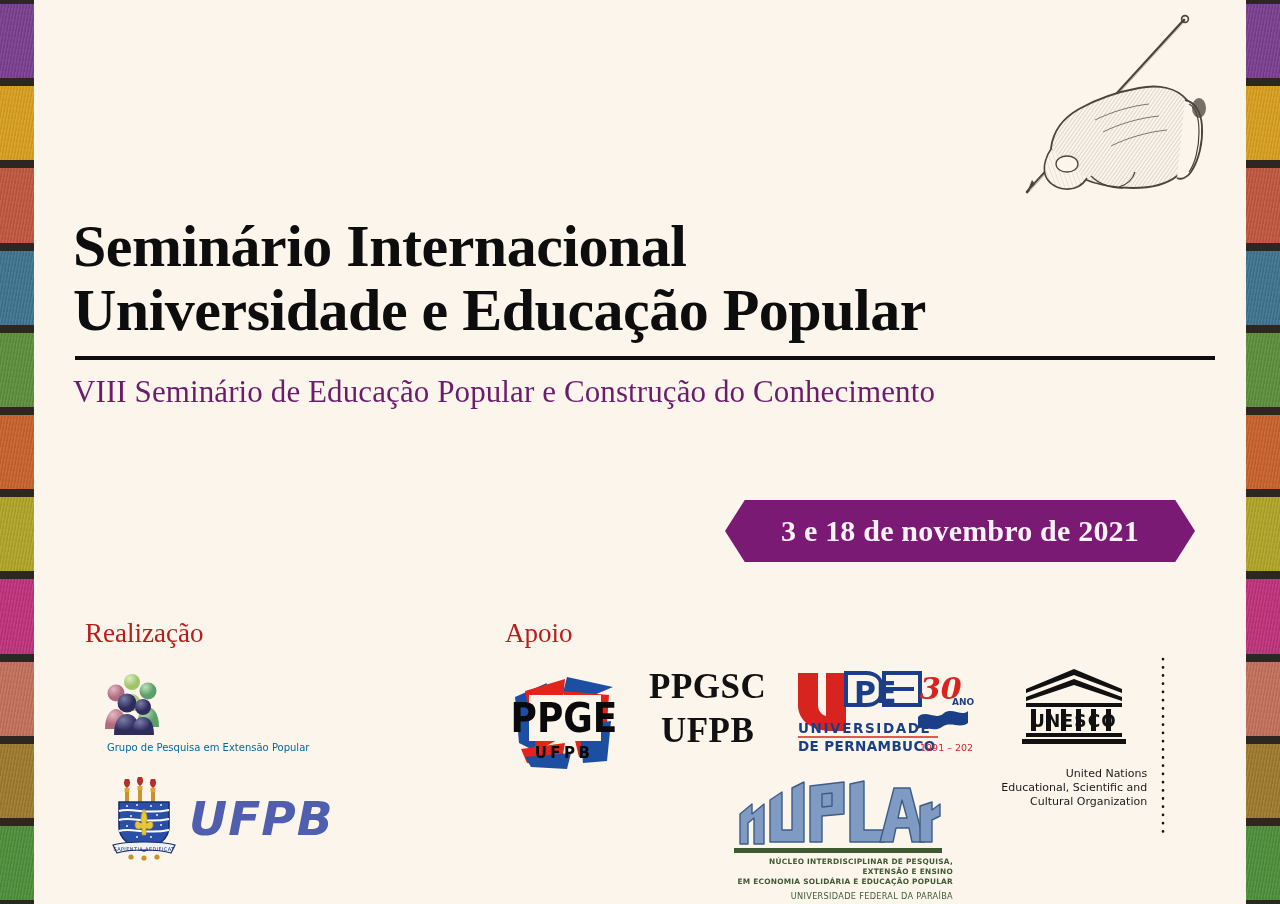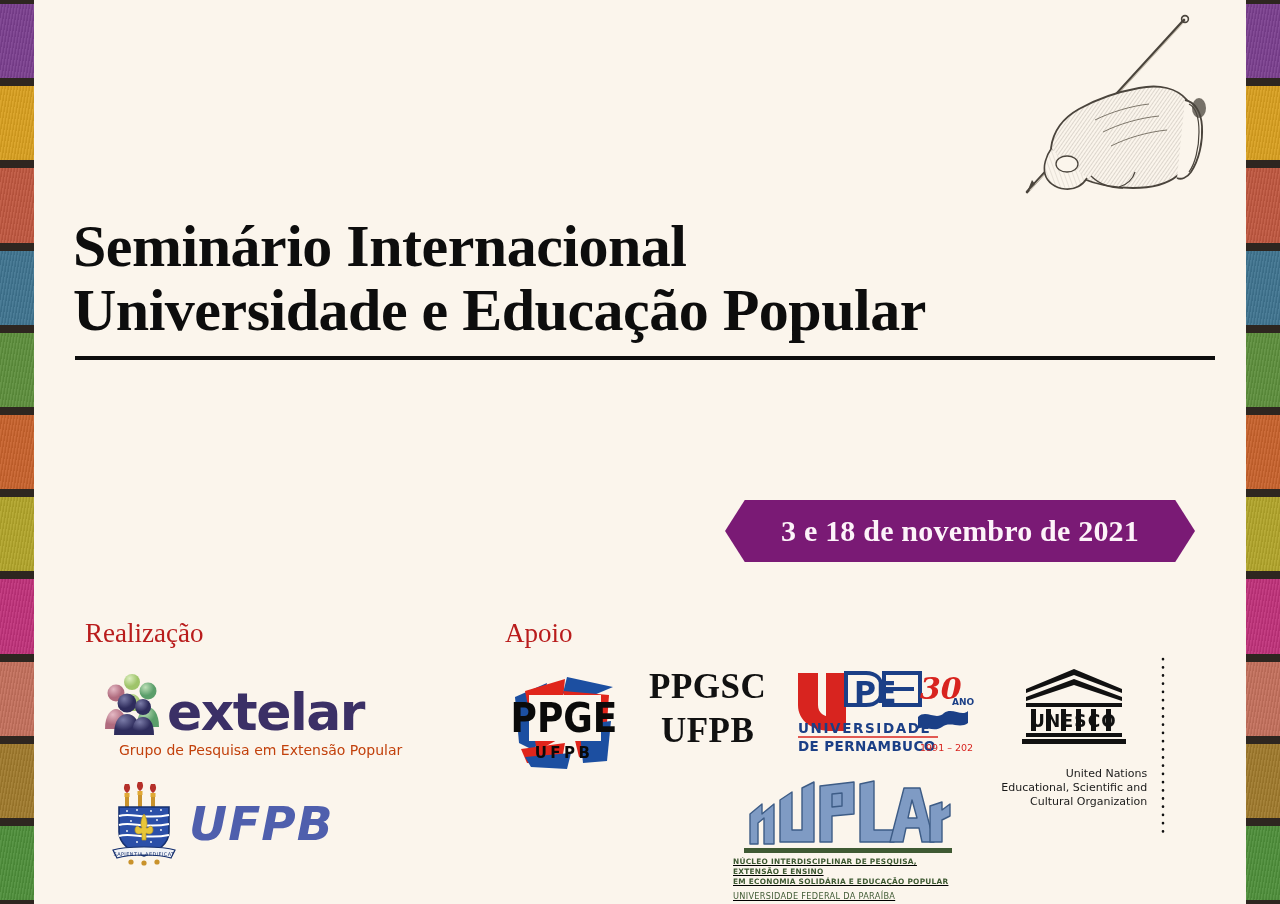--- a/index.html
+++ b/index.html
@@ -173,24 +173,24 @@
     font-family: "DejaVu Sans", sans-serif;
     font-weight: bold;
     font-size: 52px;
     color: #3b3066;
     letter-spacing: -1.5px;
     line-height: .95;
     margin-left: -6px;
   }
   .extelar-tag {
     font-family: "DejaVu Sans", sans-serif;
-    font-size: 14px;
-    color: #c2410c;
+    font-size: 10px;
+    color: #0369a1;
     margin-top: 5px;
-    margin-left: 16px;
+    margin-left: 4px;
   }
 
   
   .ufpb-logo {
     display: flex;
     align-items: center;
     margin-top: 22px;
     margin-left: 22px;
   }
   .ufpb-crest { width: 74px; height: 86px; }
@@ -252,25 +252,24 @@
     right: -18px;
     top: -8px;
     height: 178px;
     width: 6px;
   }
   .unesco-dots svg { display:block; width:100%; height:100%; }
 
   
   .nuplar-logo {
     position: absolute;
-    left: 228px;
+    left: 218px;
     top: 162px;
     width: 230px;
-    text-align: left;
-    text-decoration: underline;
+    text-align: right;
   }
   .nuplar-mark { width: 208px; height: 66px; margin: 0 auto; }
   .nuplar-mark svg { display:block; width:100%; height:100%; }
   .nuplar-bar {
     height: 5px;
     background: #3f5a33;
     margin: 2px auto 4px auto;
     width: 208px;
   }
   .nuplar-sub1 {
@@ -366,20 +365,21 @@
         <path d="M96 112 C112 104 132 98 150 96" fill="none" stroke="#7d766a" stroke-width="1"></path>
         <path d="M104 124 C120 116 140 110 160 108" fill="none" stroke="#7d766a" stroke-width="1"></path>
         <path d="M112 138 C128 130 148 124 168 122" fill="none" stroke="#7d766a" stroke-width="1"></path>
       </svg>
     </div>
 
     <div class="title-block">
       <h1 class="main-title">Seminário Internacional
 Universidade e Educação Popular</h1>
       <div class="title-rule"></div>
+      <p class="subtitle">VIII Seminário de Educação Popular e Construção do Conhecimento</p>
     </div>
 
     <div class="date-ribbon-wrap">
       <div class="date-ribbon">3 e 18 de novembro de 2021</div>
     </div>
 
     <div class="sponsors">
 
       <div class="col-realizacao">
         <div class="section-label">Realização</div>
@@ -416,21 +416,20 @@
                 <circle cx="45" cy="24" r="8.5" fill="url(#gGreen)"></circle>
                 <path d="M34 60 C34 46 40 40 45 40 C50 40 56 46 56 60 Z" fill="url(#gGreen)"></path>
 
                 <circle cx="24" cy="36" r="9.5" fill="url(#gNavy)"></circle>
                 <path d="M11 68 C11 53 17 47 24 47 C31 47 37 53 37 68 Z" fill="url(#gNavy)"></path>
 
                 <circle cx="40" cy="40" r="8" fill="url(#gNavy)"></circle>
                 <path d="M29 68 C29 55 34 50 40 50 C46 50 51 55 51 68 Z" fill="url(#gNavy)"></path>
               </svg>
             </div>
-            <div class="extelar-word">extelar</div>
           </div>
           <div class="extelar-tag">Grupo de Pesquisa em Extensão Popular</div>
         </div>
 
         <div class="ufpb-logo">
           <div class="ufpb-crest">
             <svg viewBox="0 0 74 86" xmlns="http://www.w3.org/2000/svg">
 
               <g>
                 <path d="M18 4 C16 8 17 11 20 13 C23 11 24 8 22 4 Z" fill="#b5302a"></path>

